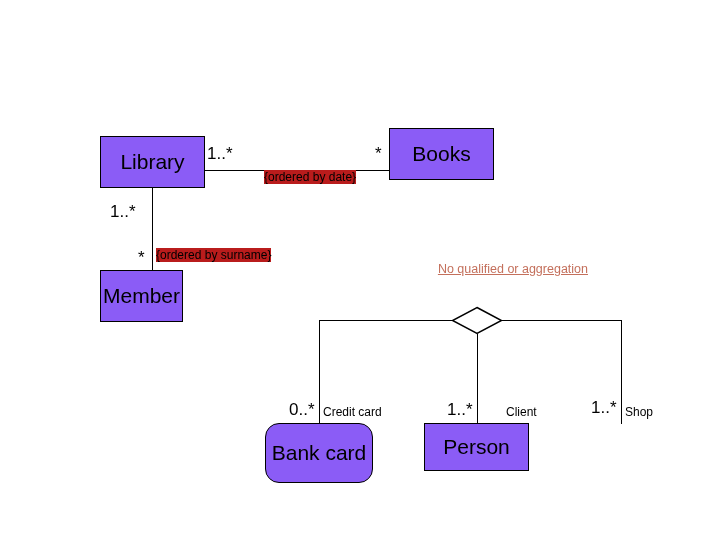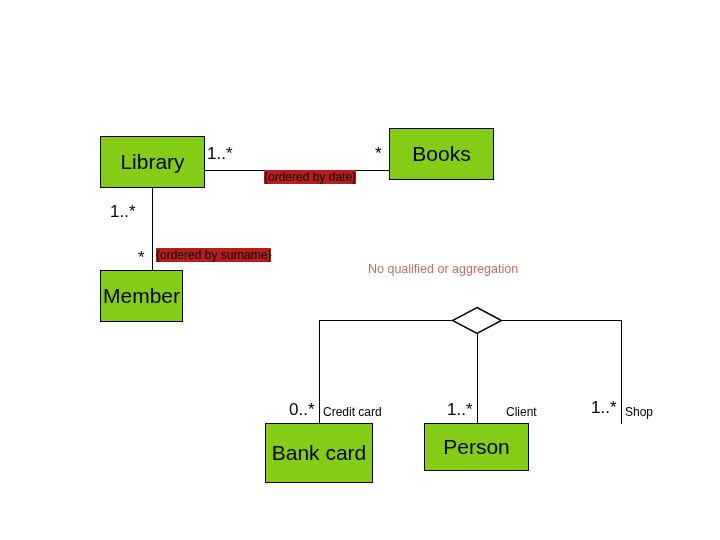--- a/index.html
+++ b/index.html
@@ -30,21 +30,21 @@
     font-weight: 400;
     color: #000000;
     white-space: nowrap;
   }
 
   
   .cls-box {
     position: absolute;
     box-sizing: border-box;
     border: 1.5px solid #000000;
-    background: #84cc16;
+    background: #8b5cf6;
     z-index: 3;
   }
   .cls-label {
     position: absolute;
     top: 50%;
     left: 50%;
     transform: translate(-50%, -50%);
     white-space: nowrap;
     font-size: 21px;
     line-height: 24px;
@@ -102,23 +102,24 @@
     background: #b91c1c;
     z-index: 4;
   }
 
   
   .note {
     position: absolute;
     font-size: 12.5px;
     line-height: 15px;
     color: #c4705c;
-    text-align: left;
+    text-align: right;
     white-space: nowrap;
     z-index: 4;
+    text-decoration: underline;
   }
 </style>
 </head>
 <body>
 
 <div id="slide">
 
 
   <div class="line-h" style="left:203px; top:170px; width:188px;"></div>
 
@@ -158,21 +159,21 @@
   <svg class="diamond" style="left:451px; top:306px;" width="52" height="29" viewBox="0 0 52 29">
     <polygon points="26,1.5 50.5,14.5 26,27.5 1.5,14.5" fill="#ffffff" stroke="#000000" stroke-width="1.5"></polygon>
   </svg>
 
   <div class="line-v" style="left:319px; top:320px; height:104px;"></div>
   <div class="line-v" style="left:477px; top:334px; height:90px;"></div>
   <div class="line-v" style="left:621px; top:320px; height:104px;"></div>
 
   <div class="mult" style="left:289px; top:400px;">0..*</div>
   <div class="role" style="left:323px; top:405px;">Credit card</div>
-  <div class="cls-box" style="left:265px; top:423px; width:108px; height:60px;">
+  <div class="cls-box" style="left:265px; top:423px; width:108px; height:60px;border-radius:14px;">
     <span class="cls-label">Bank card</span>
   </div>
 
   <div class="mult" style="left:447px; top:400px;">1..*</div>
   <div class="role" style="left:506px; top:405px;">Client</div>
   <div class="cls-box" style="left:424px; top:423px; width:105px; height:48px;">
     <span class="cls-label">Person</span>
   </div>
 
   <div class="mult" style="left:591px; top:398px;">1..*</div>

